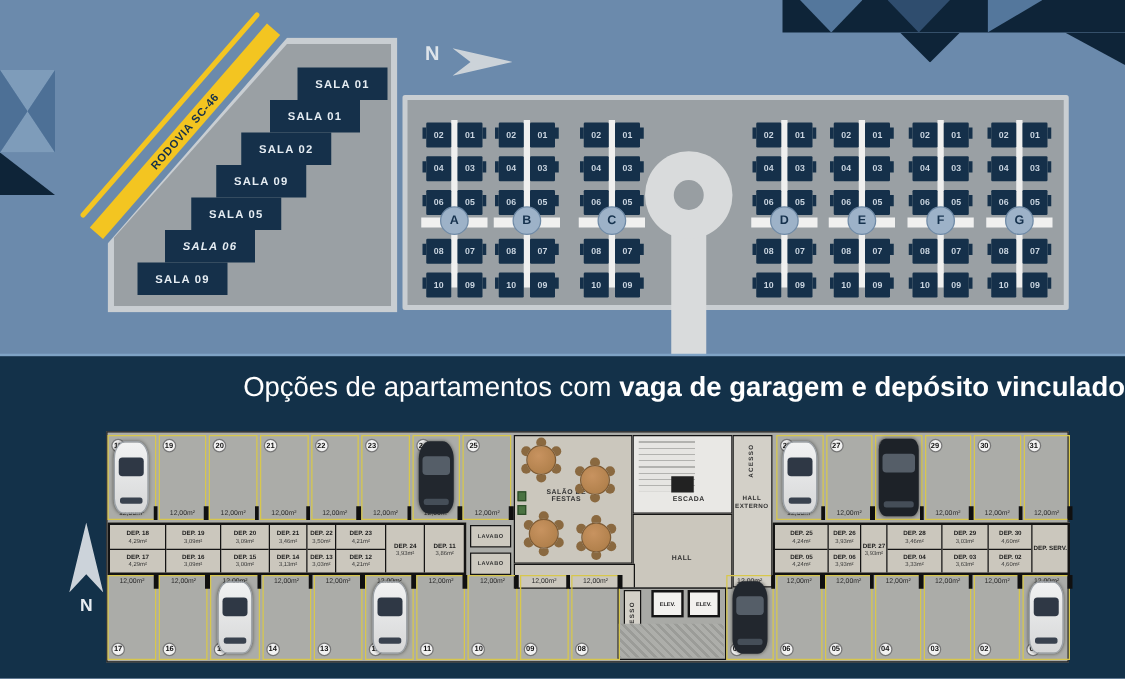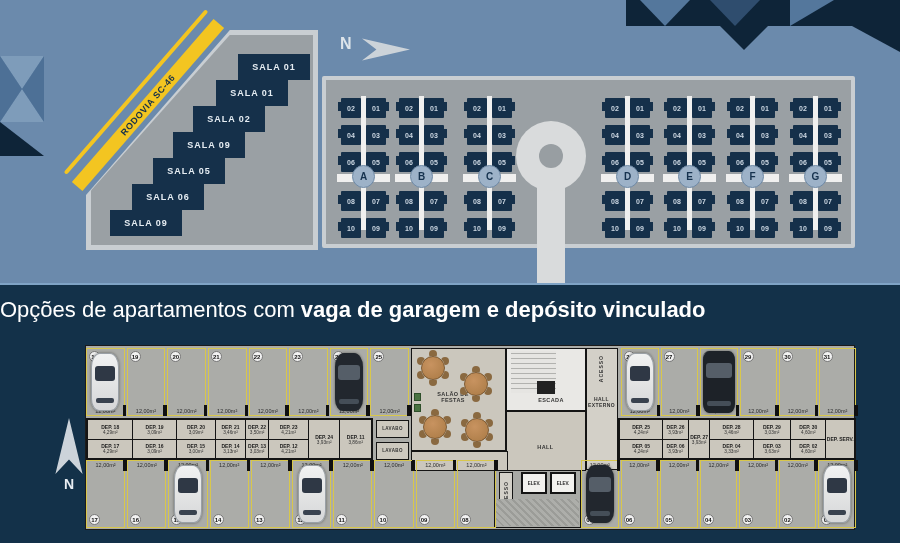--- a/index.html
+++ b/index.html
@@ -44,21 +44,21 @@
     font-size:7px; font-weight:bold; display:flex; align-items:center; justify-content:center; border-radius:1px; }
   .uL::before, .uR::before { content:''; position:absolute; top:4px; width:3px; height:9px; background:#15304a; }
   .uL::before { left:-3px; } .uR::before { right:-3px; }
   .badge { position:absolute; left:11px; top:77px; width:23px; height:23px; border-radius:50%;
     background:#9db2c8; border:1.5px solid #6f8aa6; color:#16324e; font-size:10px; font-weight:bold;
     display:flex; align-items:center; justify-content:center; z-index:2; }
 
   
   .separator { position:absolute; left:0; top:283px; width:900px; height:2px; background:#7fa3c5; }
   .navy-band { position:absolute; left:0; top:285px; width:900px; height:258px; background:#133149; }
-  .title { position:absolute; left:0; top:297px; width:900px; text-align:left; color:#ffffff; font-size:22px; }
+  .title { position:absolute; left:0; top:297px; width:900px; text-align:right; color:#ffffff; font-size:22px; }
   .title b { font-weight:bold; }
 
   .north-plan-arrow { position:absolute; left:52px; top:418px; width:34px; height:56px; background:#ccd3da;
     clip-path:polygon(50% 0,90% 100%,50% 74%,10% 100%); }
   .north-plan-n { position:absolute; left:52px; top:476px; width:34px; text-align:center;
     font-size:14px; font-weight:bold; color:#e8edf2; }
 
   
   #plan { position:absolute; left:85px; top:345px; width:770px; height:185px; background:#abaca8;
     border:1.5px solid #1b1b1b; }
@@ -177,21 +177,21 @@
     <div class="roundabout-stem"></div>
     <div class="roundabout-ring">
       <div class="roundabout-hole"></div>
     </div>
 
   <div class="sala" style="left: 238px; top: 54px;">SALA 01</div>
       <div class="sala" style="left: 216px; top: 80px;">SALA 01</div>
       <div class="sala" style="left: 193px; top: 106px;">SALA 02</div>
       <div class="sala" style="left: 173px; top: 132px;">SALA 09</div>
       <div class="sala" style="left: 153px; top: 158px;">SALA 05</div>
-      <div class="sala" style="left: 132px; top: 184px;">SALA 06</div>
+      <div class="sala" style="left: 132px; top: 184px; font-style: italic;">SALA 06</div>
       <div class="sala" style="left: 110px; top: 210px;">SALA 09</div>
       <div class="building" style="left: 341px;">
         <div class="vcorr"></div>
         <div class="urow" style="top: 10px;">
           <div class="unit uL">02</div>
           <div class="unit uR">01</div>
         </div>
         <div class="urow" style="top: 37px;">
           <div class="unit uL">04</div>
           <div class="unit uR">03</div>

